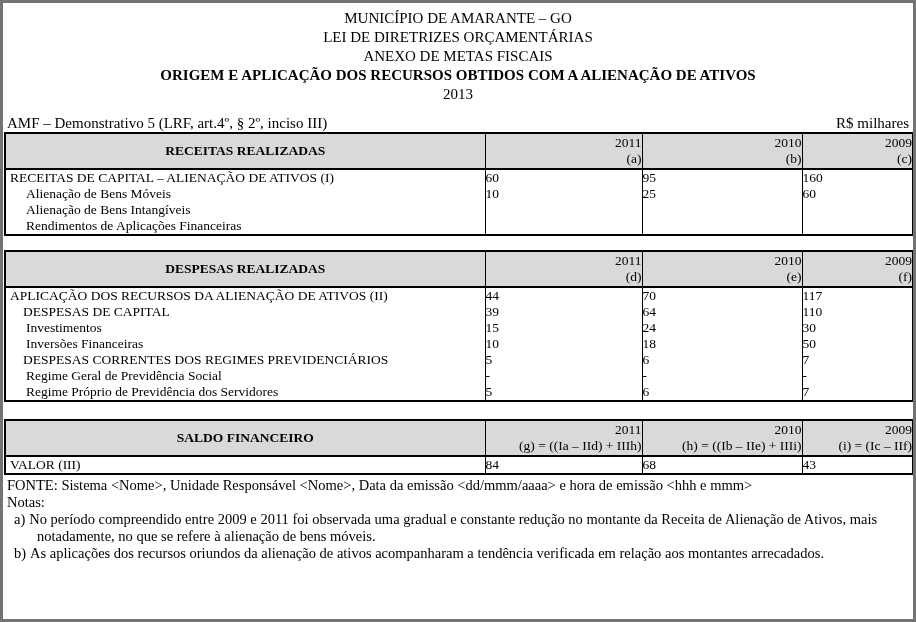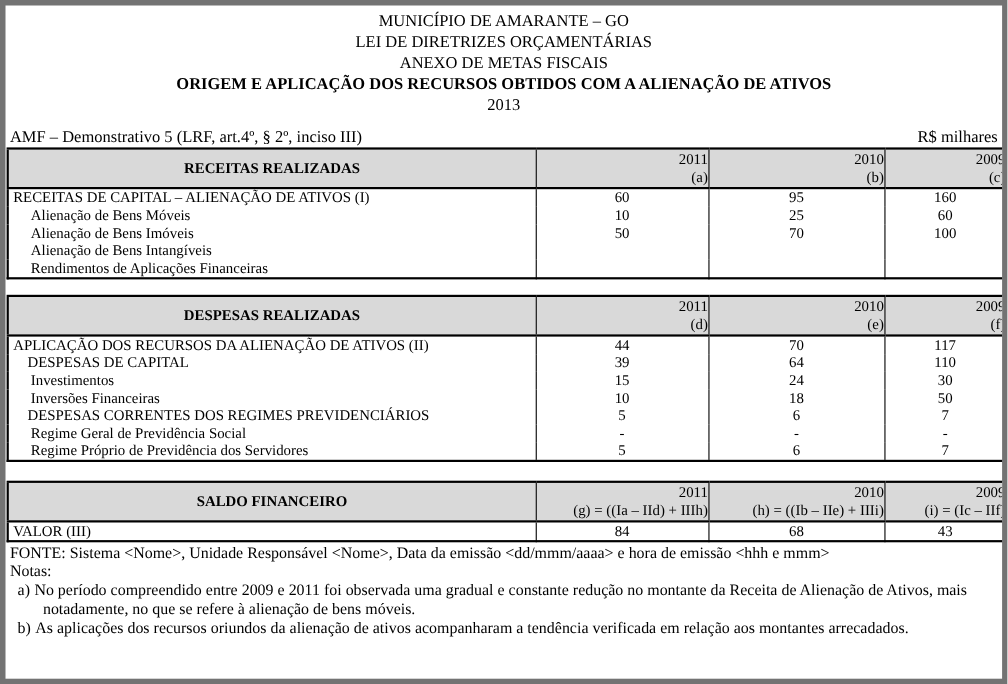--- a/index.html
+++ b/index.html
@@ -1,20 +1,20 @@
 <!DOCTYPE html>
 <html><head>
 <meta charset="utf-8">
 <style>
   html,body { margin:0; padding:0; background:#fff; }
   .page {
     position:relative;
     width:916px; height:622px;
     box-sizing:border-box;
-    border:5px solid #737373;
+    border:3px solid #737373;
     background:#fff;
     color:#000;
     font-family:"Liberation Serif","DejaVu Serif",serif;
     overflow:hidden;
   }
   .title-block { text-align:center; padding-top:6px; font-size:15px; line-height:19px; }
   .title-line { white-space:nowrap; }
   .title-line.bold { font-weight:bold; }
   .subheader {
     display:flex; justify-content:space-between; align-items:flex-end;
@@ -47,21 +47,21 @@
     border-left:1px solid #000;
     border-right:1px solid #000;
     border-top:none; border-bottom:none;
     font-size:13.5px; line-height:16px; height:16px;
     padding:0; vertical-align:top;
     overflow:hidden; white-space:nowrap;
   }
   td.lbl.ind0 { padding-left:4px; }
   td.lbl.ind1 { padding-left:17px; }
   td.lbl.ind2 { padding-left:20px; }
-  td.val { text-align:center; padding-right:5px; }
+  td.val { text-align:left; padding-right:5px; }
   .footer { margin:2px 1px 0 1px; padding:0 3px; font-size:14.5px; line-height:17px; }
   .fonte-line, .notas-label { white-space:nowrap; }
   .note { padding-left:30px; text-indent:-23px; }
   .note.justify { text-align:justify; }
   .note .marker { padding-right:4px; }
 </style>
 </head>
 <body>
 
 <div class="page">
@@ -110,26 +110,20 @@
               <td class="lbl ind0">RECEITAS DE CAPITAL – ALIENAÇÃO DE ATIVOS (I)</td>
               <td class="val">60</td>
               <td class="val">95</td>
               <td class="val">160</td>
             </tr>
             <tr>
               <td class="lbl ind2">Alienação de Bens Móveis</td>
               <td class="val">10</td>
               <td class="val">25</td>
               <td class="val">60</td>
-            </tr>
-            <tr>
-              <td class="lbl ind2">Alienação de Bens Imóveis</td>
-              <td class="val">50</td>
-              <td class="val">70</td>
-              <td class="val">100</td>
             </tr>
             <tr>
               <td class="lbl ind2">Alienação de Bens Intangíveis</td>
               <td class="val"></td>
               <td class="val"></td>
               <td class="val"></td>
             </tr>
             <tr>
               <td class="lbl ind2">Rendimentos de Aplicações Financeiras</td>
               <td class="val"></td>

